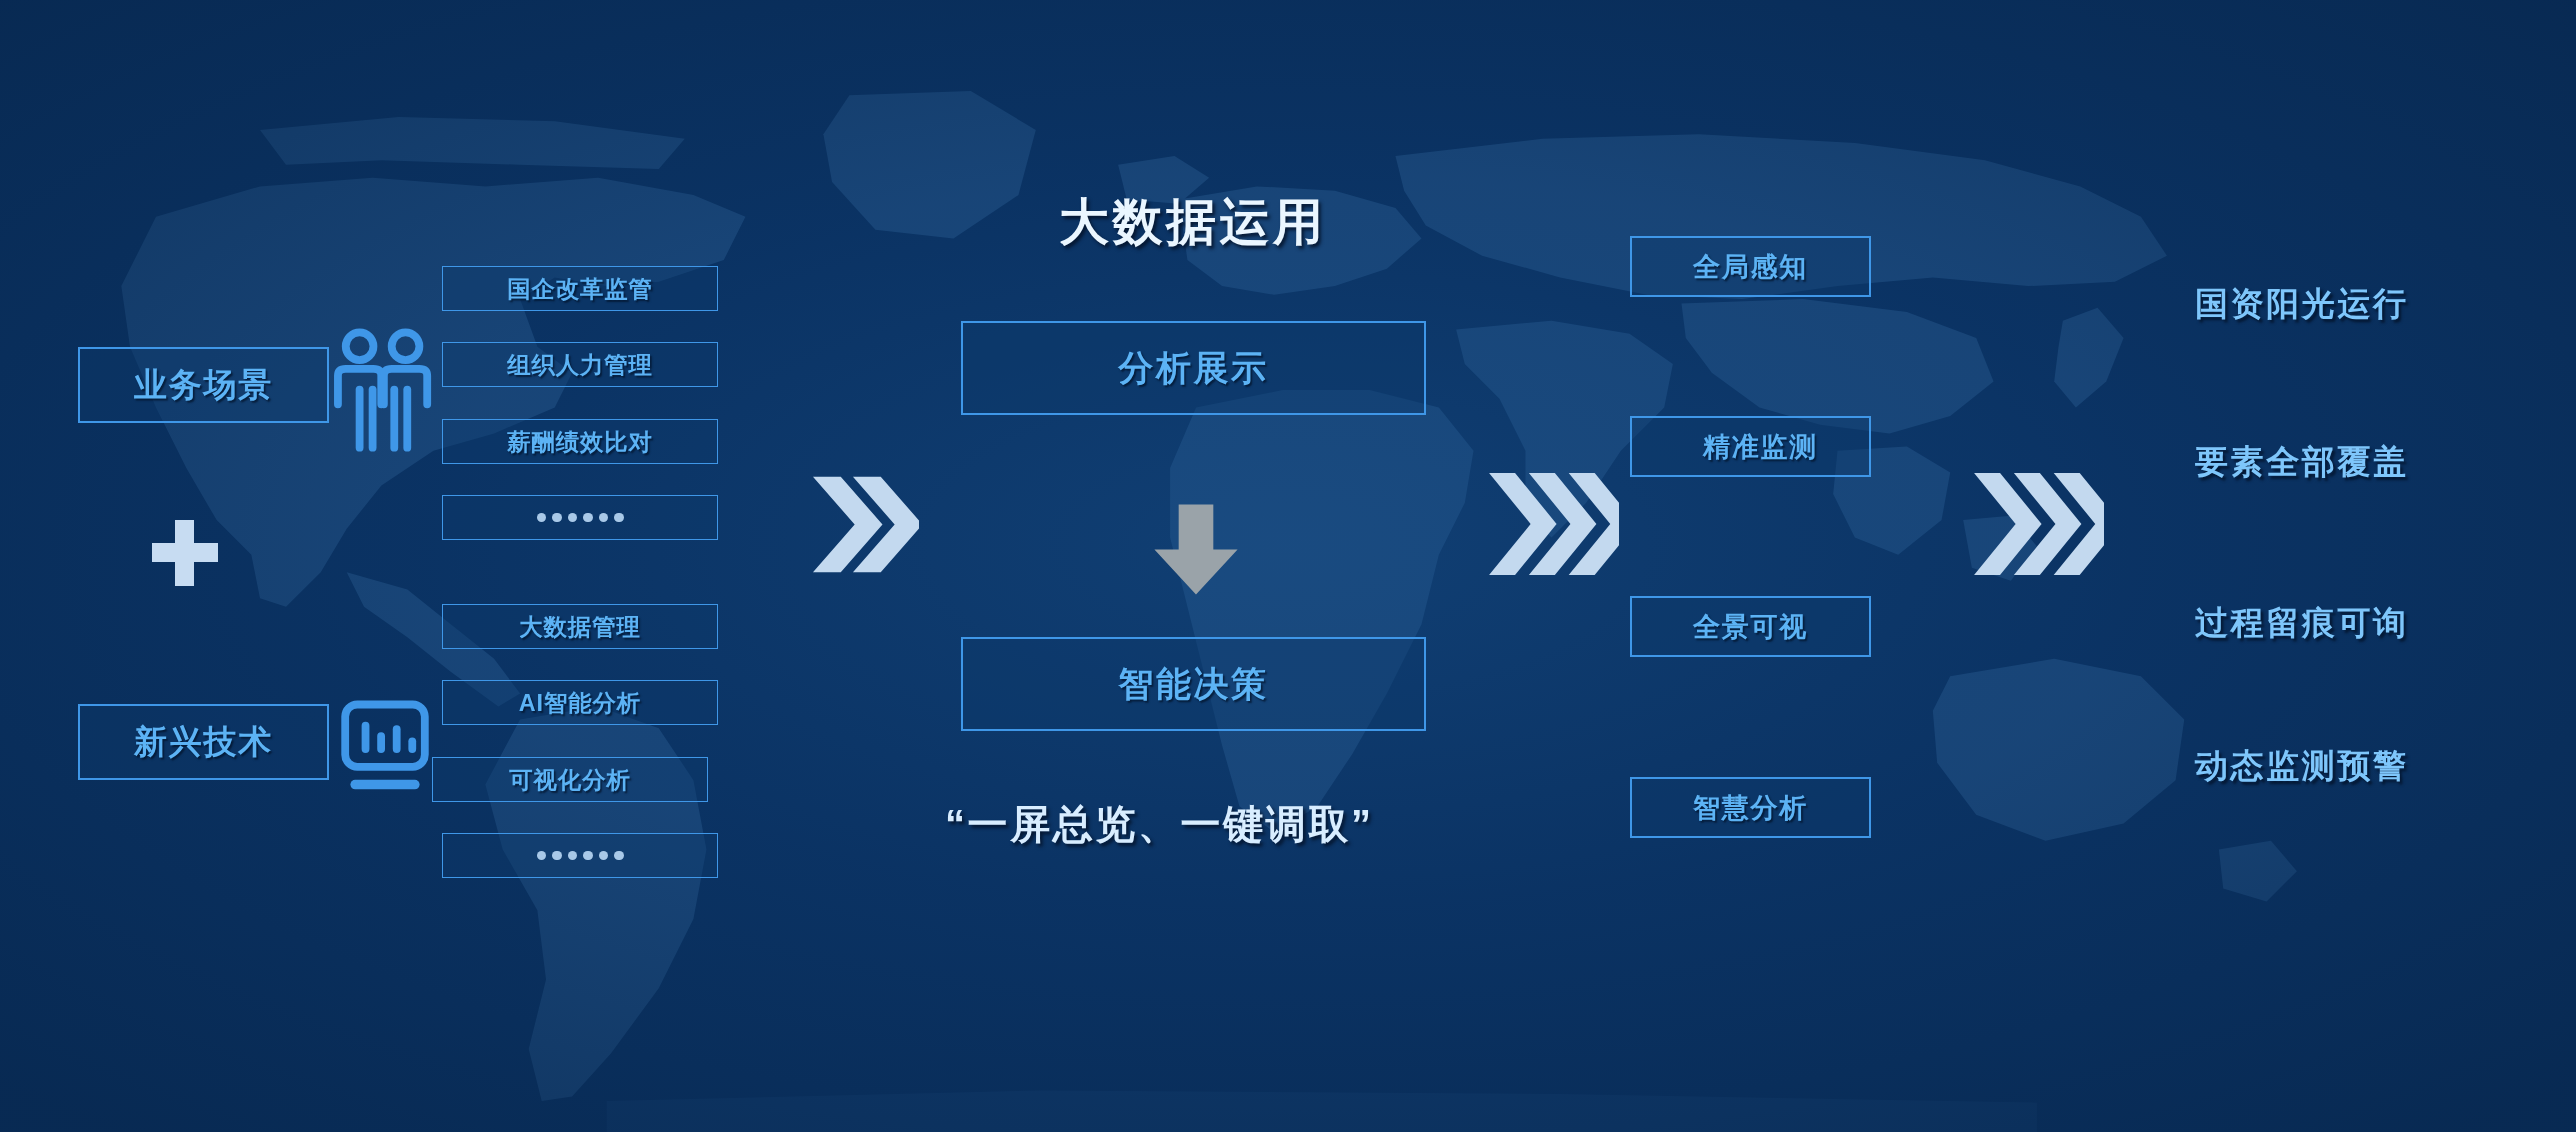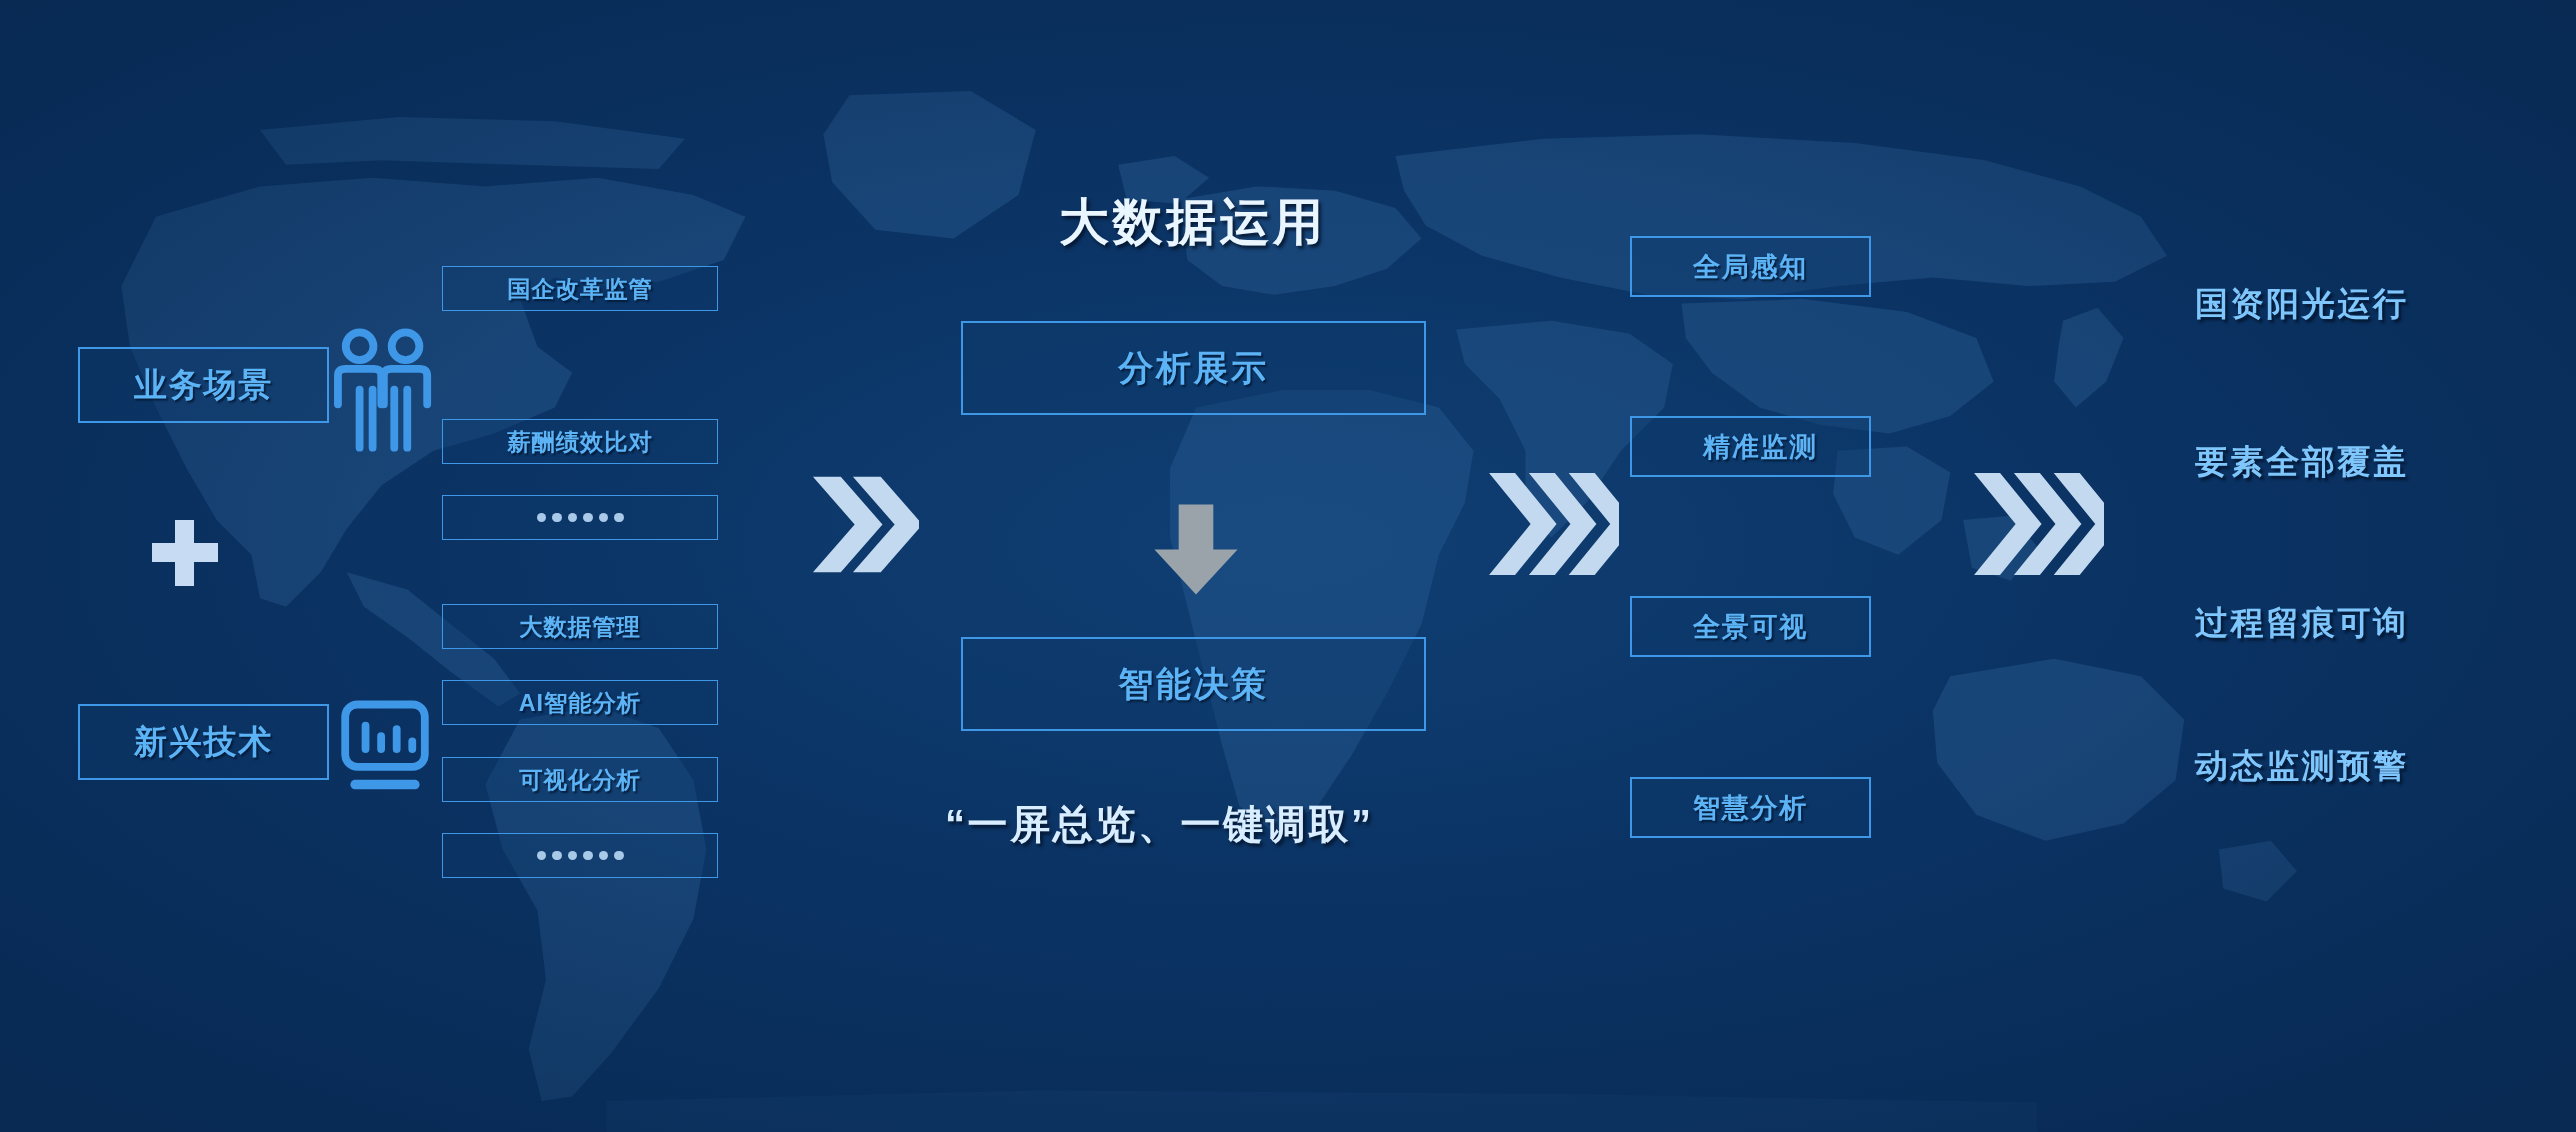--- a/index.html
+++ b/index.html
@@ -247,39 +247,42 @@
         <rect x="61" y="30" width="9" height="32" rx="4.5"></rect>
         <rect x="79" y="44" width="9" height="18" rx="4.5"></rect>
       </g>
       <rect x="12" y="93" width="80" height="11" rx="5.5" fill="#3f97e8"></rect>
     </svg>
   </div>
 
   <div class="fbox smallbox" style="left:442px; top:266px;">
     <span>国企改革监管</span>
   </div>
+  <div class="fbox smallbox" style="left:442px; top:342px;">
+    <span>组织人力管理</span>
+  </div>
   <div class="fbox smallbox" style="left:442px; top:419px;">
     <span>薪酬绩效比对</span>
   </div>
   <div class="fbox smallbox dotsbox" style="left:442px; top:495px;">
     <span class="dot"></span>
     <span class="dot"></span>
     <span class="dot"></span>
     <span class="dot"></span>
     <span class="dot"></span>
     <span class="dot"></span>
   </div>
 
   <div class="fbox smallbox" style="left:442px; top:604px;">
     <span>大数据管理</span>
   </div>
   <div class="fbox smallbox" style="left:442px; top:680px;">
     <span>AI智能分析</span>
   </div>
-  <div class="fbox smallbox" style="left:442px; top:757px;text-align:center;">
+  <div class="fbox smallbox" style="left:432px; top:757px;text-align:center;">
     <span>可视化分析</span>
   </div>
   <div class="fbox smallbox dotsbox" style="left:442px; top:833px;">
     <span class="dot"></span>
     <span class="dot"></span>
     <span class="dot"></span>
     <span class="dot"></span>
     <span class="dot"></span>
     <span class="dot"></span>
   </div>

